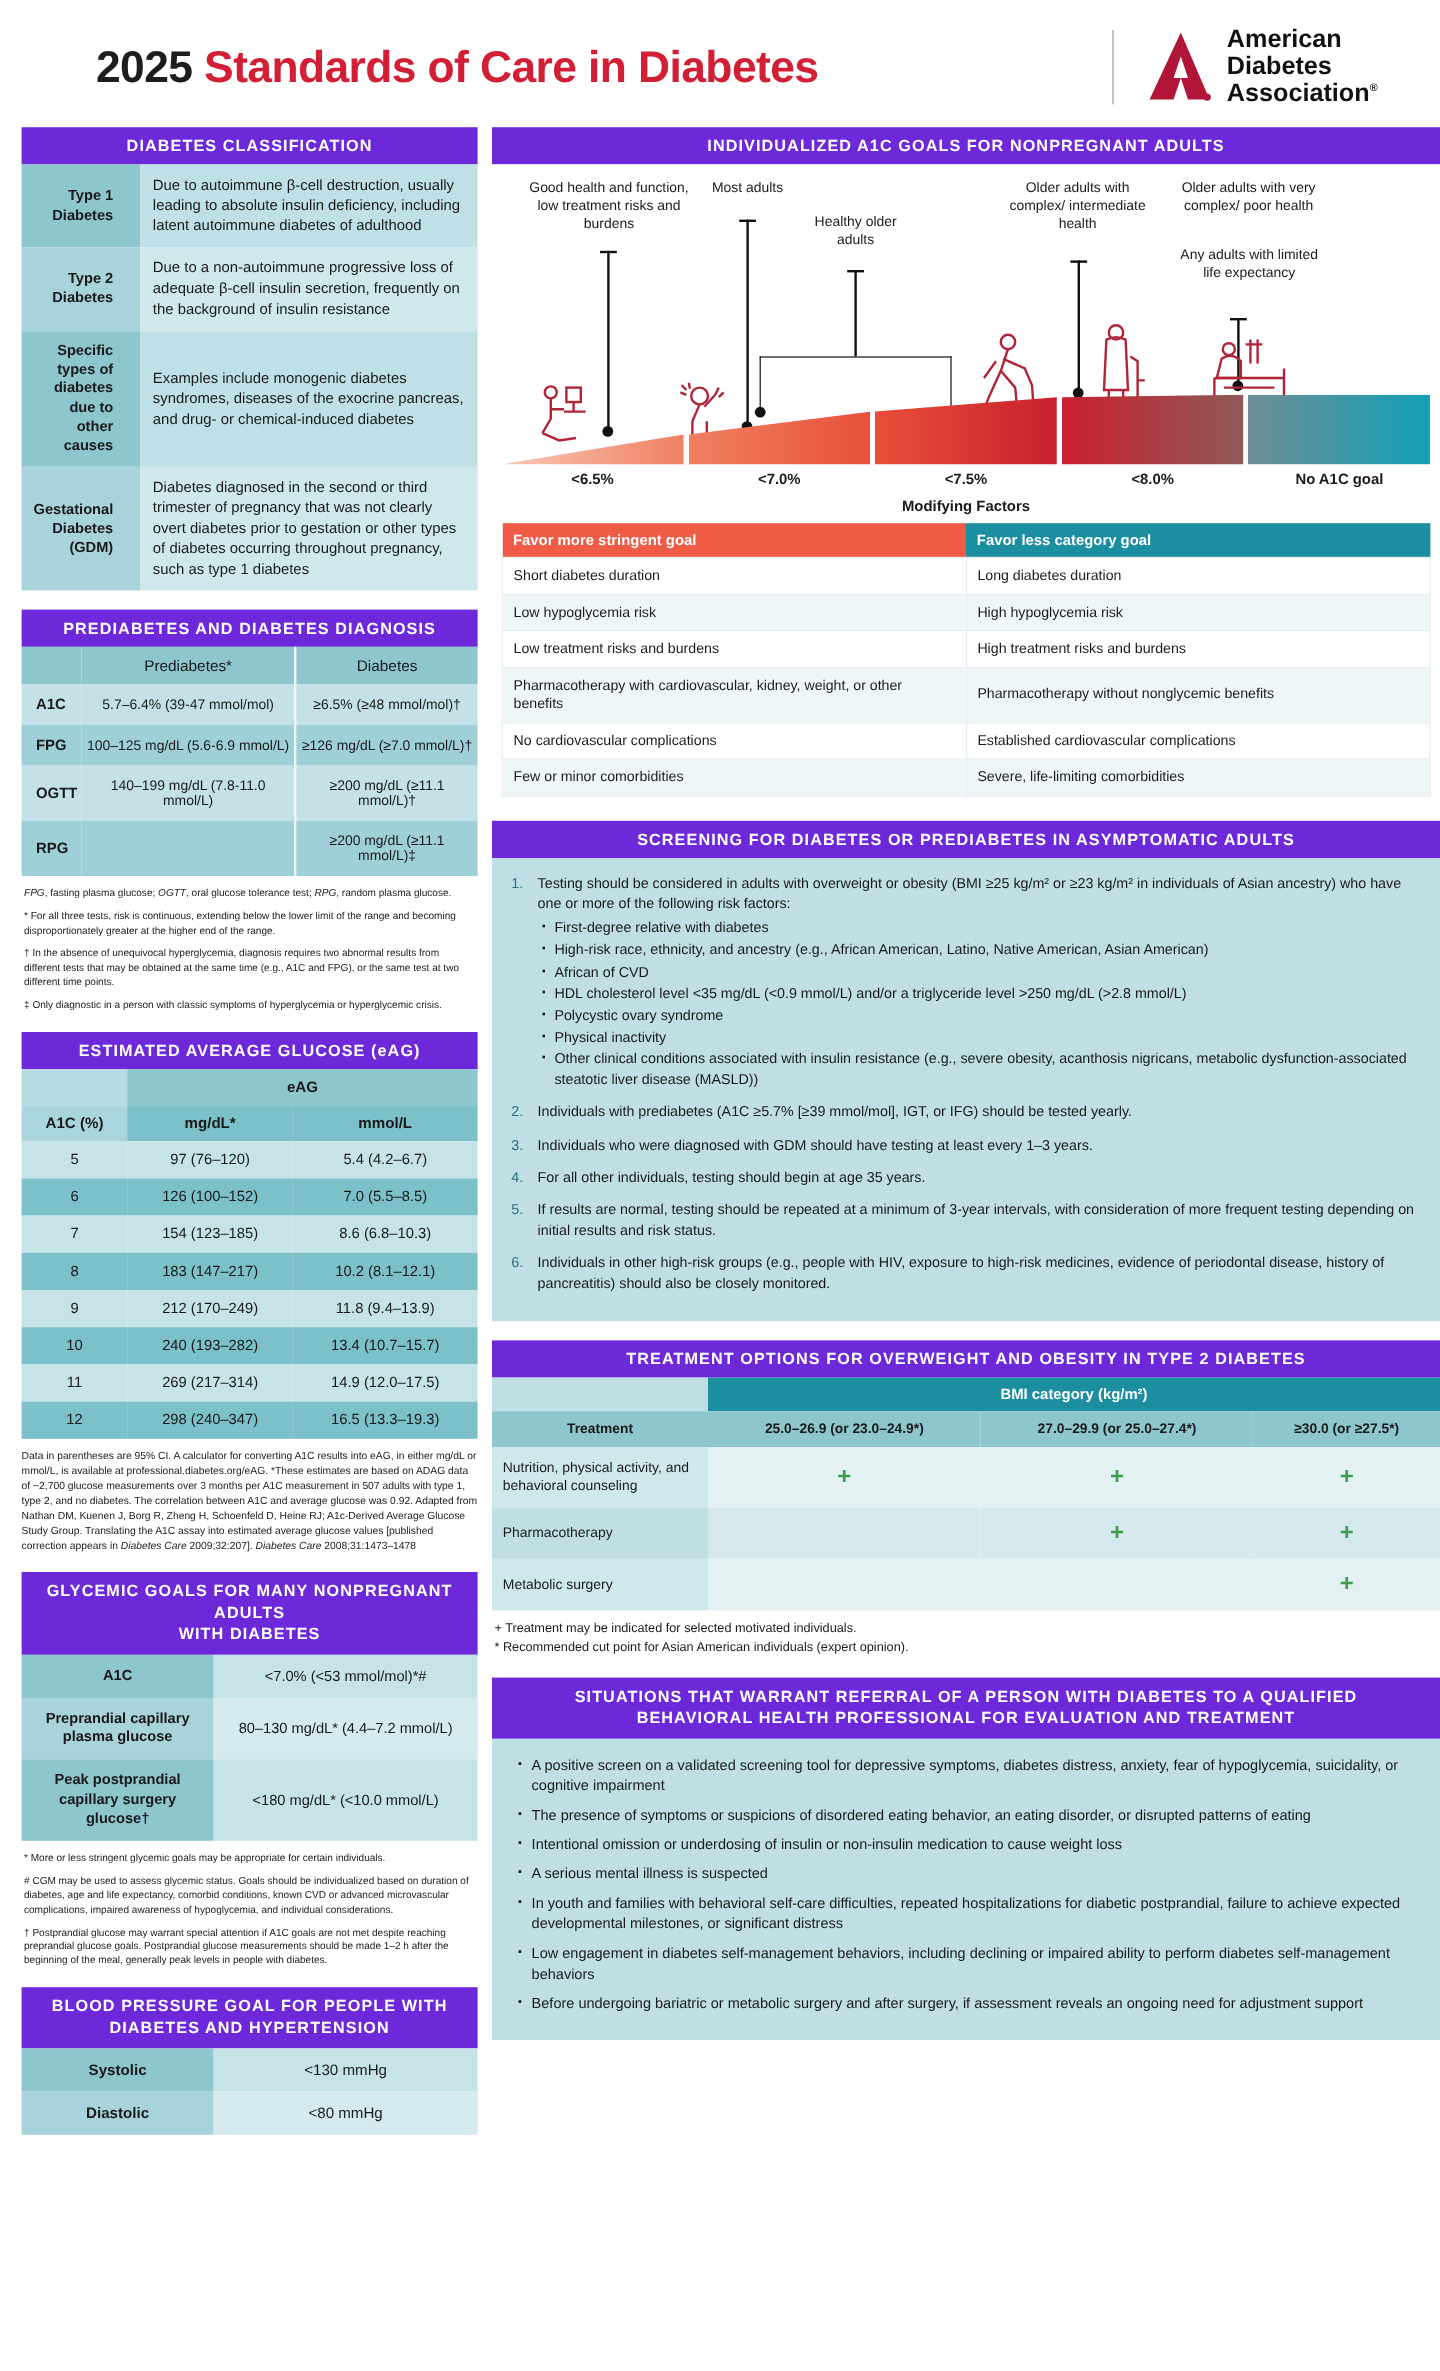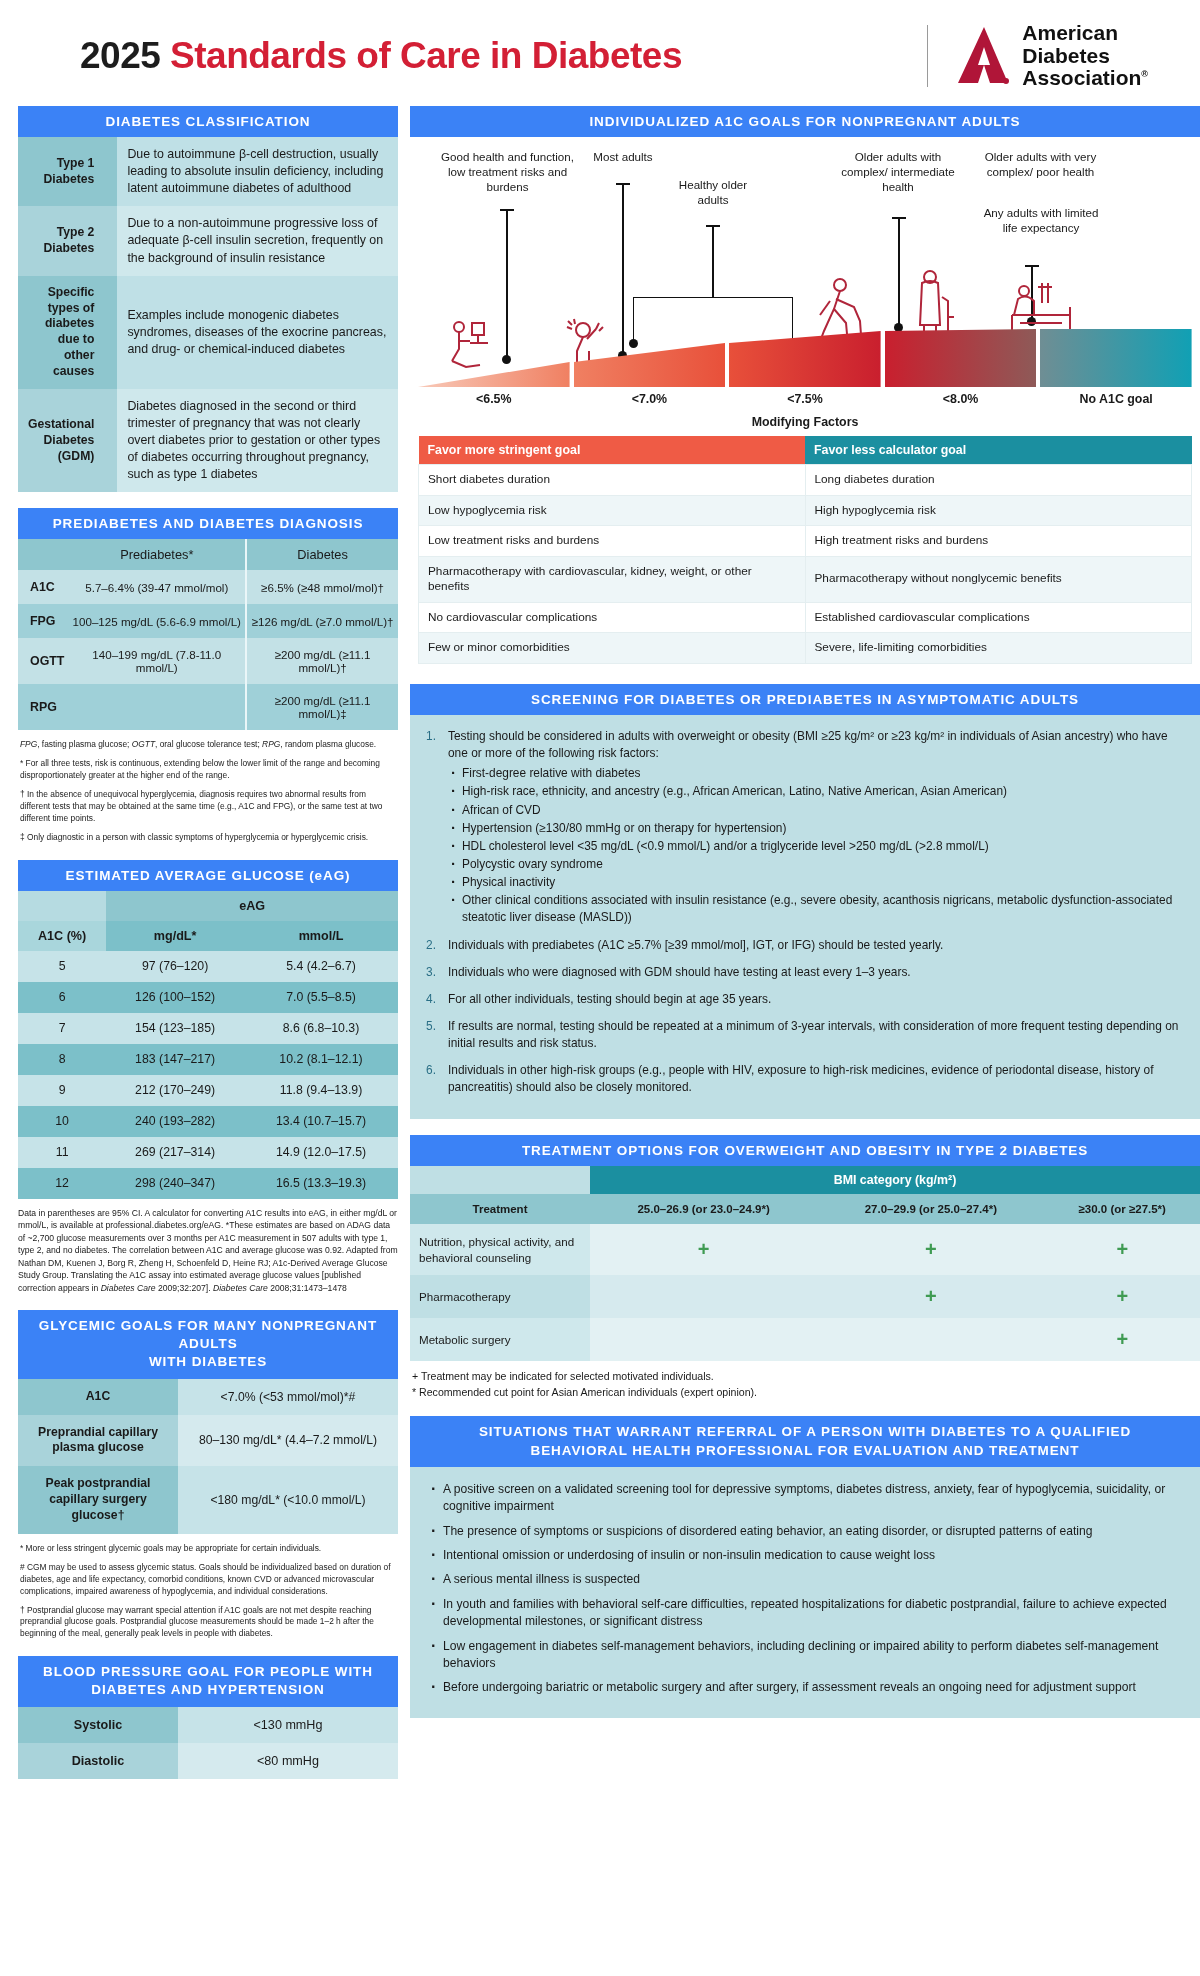--- a/index.html
+++ b/index.html
@@ -23,21 +23,21 @@
   .logo-txt { font-size:21px; font-weight:bold; line-height:1.08; color:#111; }
   .logo-txt .reg { font-size:9px; vertical-align:super; }
 
   
   .cols { display:flex; gap:12px; padding:0 18px; }
   .col-l { width:380px; flex:none; }
   .col-r { width:790px; flex:none; }
 
   
   .panel { margin-bottom:16px; }
-  .ph { background:#3b82f6; color:#fff; font-weight:bold; font-size:13.5px;
+  .ph { background:#6d28d9; color:#fff; font-weight:bold; font-size:13.5px;
         text-align:center; padding:8px 6px; letter-spacing:0.9px; }
   .ph.two { padding:7px 6px; line-height:1.35; }
 
   table { width:100%; border-collapse:collapse; }
   td, th { vertical-align:middle; }
 
   
   .clsf td { padding:9px 10px; font-size:12.4px; line-height:1.38; }
   .clsf .lab { width:92px; text-align:right; font-weight:bold; font-size:12.2px;
                padding-right:23px; line-height:1.3; }
@@ -488,21 +488,21 @@
         <div class="axlab">&lt;7.0%</div>
         <div class="axlab">&lt;7.5%</div>
         <div class="axlab">&lt;8.0%</div>
         <div class="axlab">No A1C goal</div>
       </div>
       <div class="modfac">Modifying Factors</div>
       <table class="strin">
         <thead>
               <tr>
           <th class="a">Favor more stringent goal</th>
-          <th class="b">Favor less calculator goal</th>
+          <th class="b">Favor less category goal</th>
               </tr>
             </thead>
         <tbody>
           <tr>
                 <td>Short diabetes duration</td>
                 <td>Long diabetes duration</td>
               </tr>
           <tr>
                 <td>Low hypoglycemia risk</td>
                 <td>High hypoglycemia risk</td>
@@ -530,21 +530,20 @@
 
   <div class="panel">
     <div class="ph">SCREENING FOR DIABETES OR PREDIABETES IN ASYMPTOMATIC ADULTS</div>
     <div class="scr">
       <ol>
         <li><span>Testing should be considered in adults with overweight or obesity (BMI ≥25 kg/m² or ≥23 kg/m² in individuals of Asian ancestry) who have one or more of the following risk factors:</span>
           <ul>
             <li>First-degree relative with diabetes</li>
             <li>High-risk race, ethnicity, and ancestry (e.g., African American, Latino, Native American, Asian American)</li>
             <li>African of CVD</li>
-            <li>Hypertension (≥130/80 mmHg or on therapy for hypertension)</li>
             <li>HDL cholesterol level &lt;35 mg/dL (&lt;0.9 mmol/L) and/or a triglyceride level &gt;250 mg/dL (&gt;2.8 mmol/L)</li>
             <li>Polycystic ovary syndrome</li>
             <li>Physical inactivity</li>
             <li>Other clinical conditions associated with insulin resistance (e.g., severe obesity, acanthosis nigricans, metabolic dysfunction-associated steatotic liver disease (MASLD))</li>
           </ul></li>
         <li>Individuals with prediabetes (A1C ≥5.7% [≥39 mmol/mol], IGT, or IFG) should be tested yearly.</li>
         <li>Individuals who were diagnosed with GDM should have testing at least every 1–3 years.</li>
         <li>For all other individuals, testing should begin at age 35 years.</li>
         <li>If results are normal, testing should be repeated at a minimum of 3-year intervals, with consideration of more frequent testing depending on initial results and risk status.</li>
         <li>Individuals in other high-risk groups (e.g., people with HIV, exposure to high-risk medicines, evidence of periodontal disease, history of pancreatitis) should also be closely monitored.</li>

